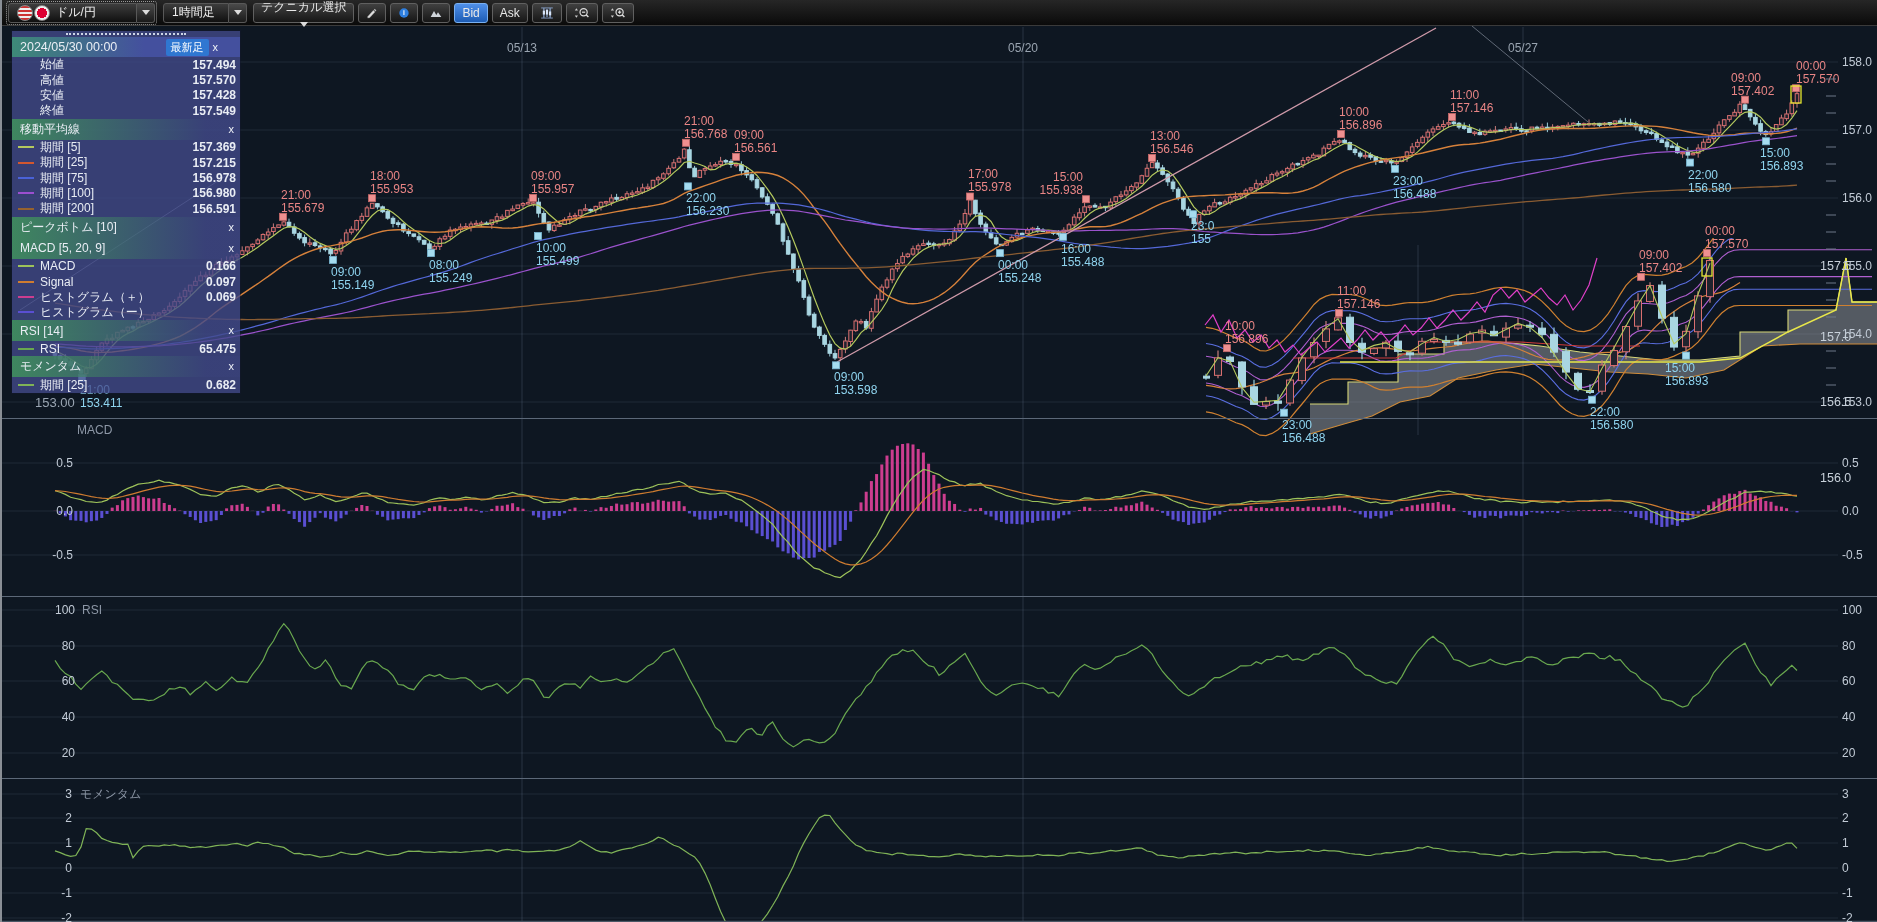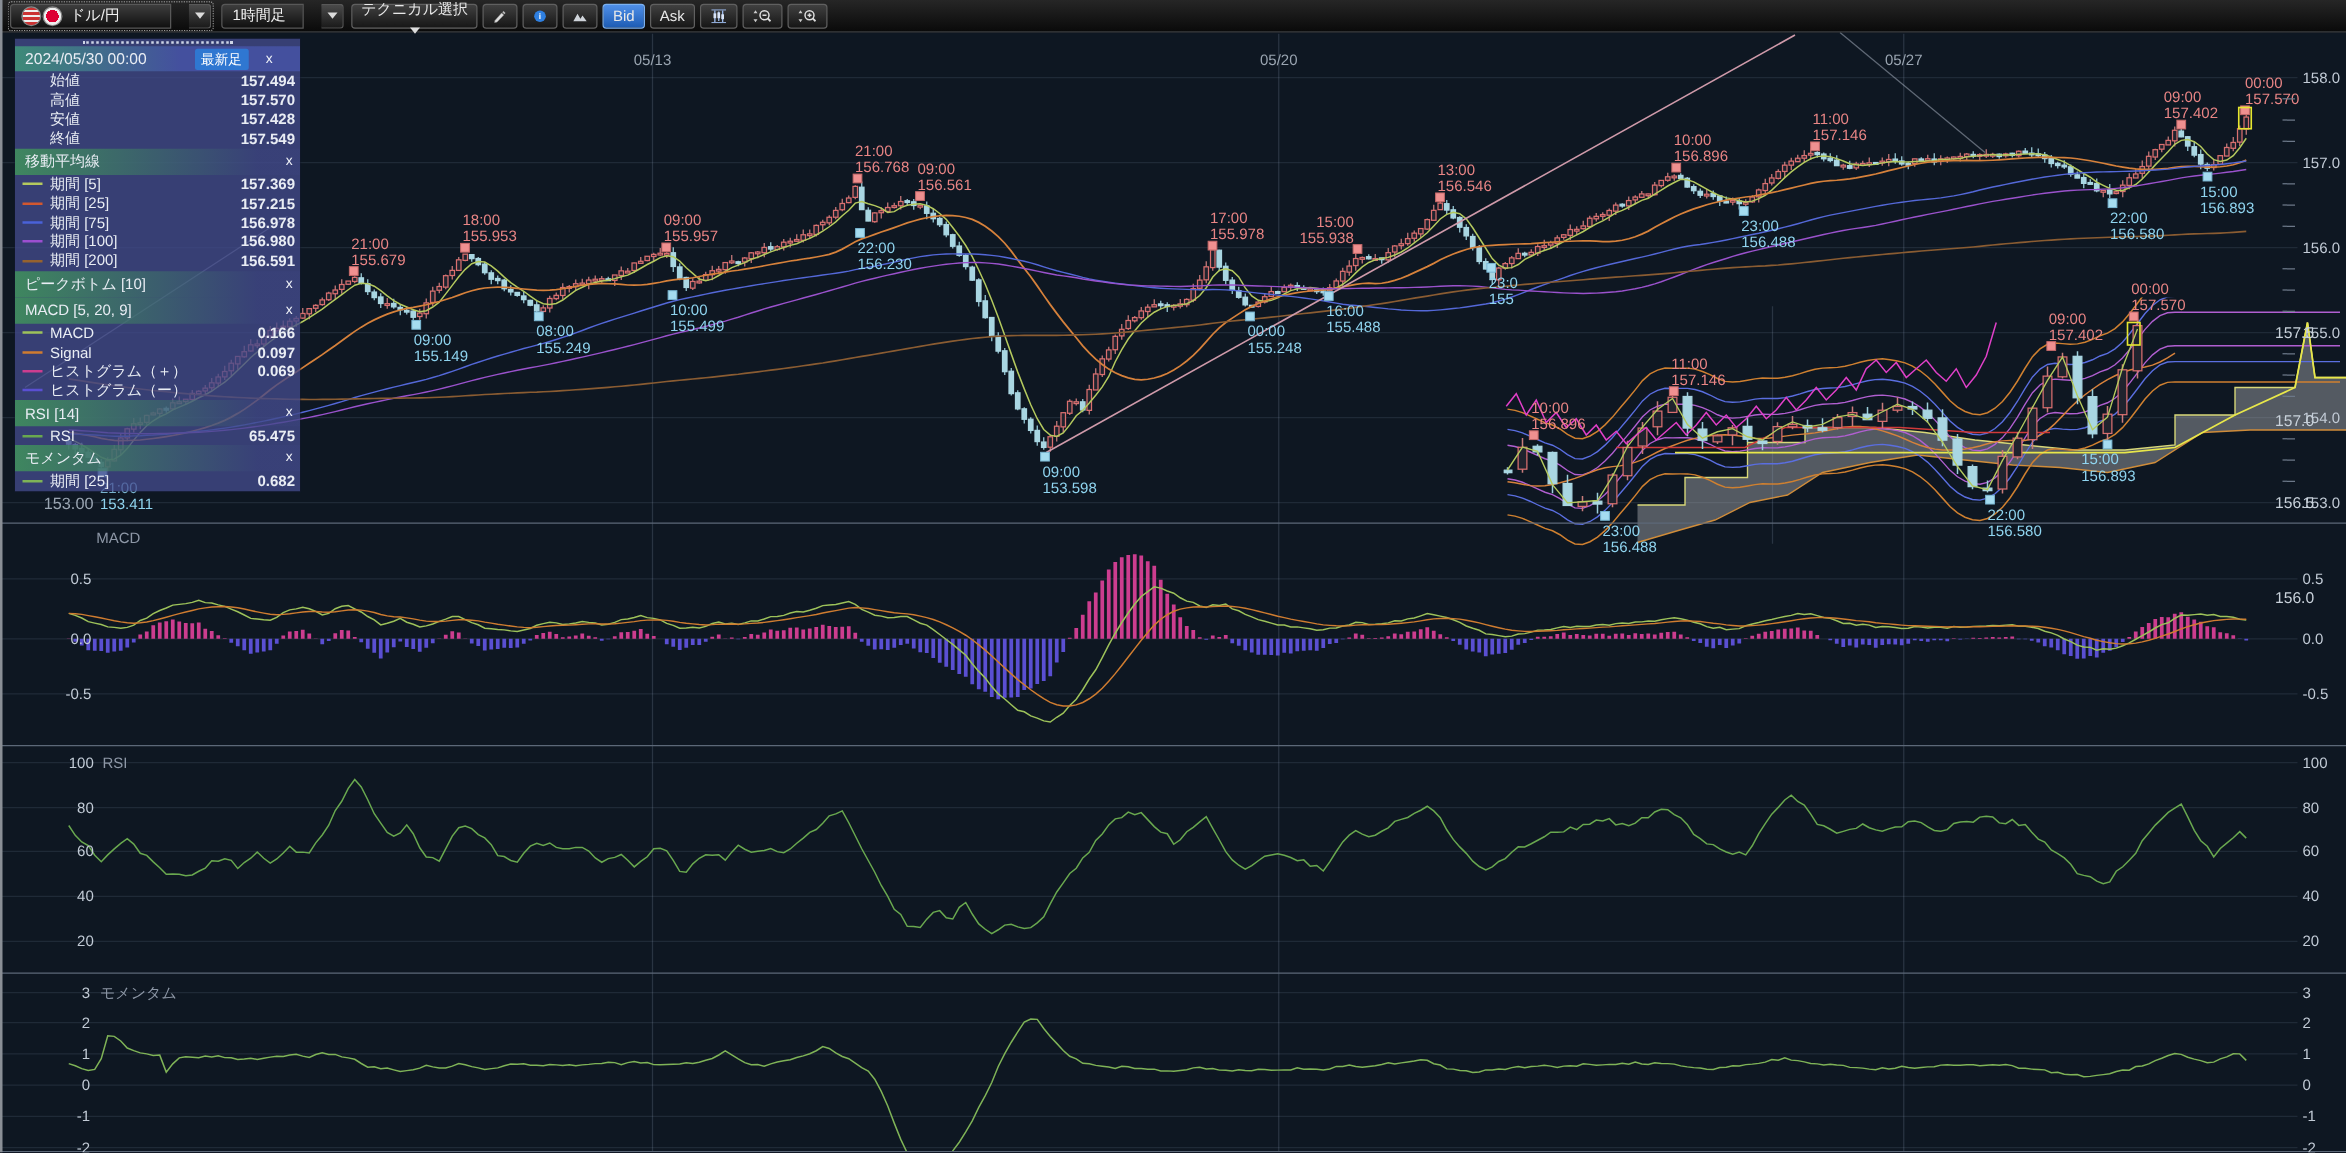--- a/index.html
+++ b/index.html
@@ -5,41 +5,41 @@
   html,body{margin:0;padding:0;background:#0e1722;width:1877px;height:922px;overflow:hidden;
     font-family:"Liberation Sans","DejaVu Sans",sans-serif;-webkit-font-smoothing:antialiased;}
   #stage{position:relative;width:1877px;height:922px;background:#0e1722;}
   
   #toolbar{position:absolute;left:0;top:0;width:1877px;height:26px;
     background:linear-gradient(#262626,#0a0a0a);border-bottom:1px solid #3a3a3a;
     display:flex;align-items:center;gap:4px;padding-left:6px;box-sizing:border-box;z-index:40;}
   .tbtn{height:20px;display:flex;align-items:center;justify-content:center;
     background:linear-gradient(#404040,#161616);border:1px solid #606060;border-radius:3px;
     color:#e8e8e8;font-size:12px;padding:0 7px;box-sizing:border-box;cursor:pointer;}
-  .combo{display:flex;align-items:center;gap:14px;border:1px dotted #9a9a9a;border-radius:3px;padding:1px;}
+  .combo{display:flex;align-items:center;gap:0;border:1px dotted #9a9a9a;border-radius:3px;padding:1px;}
   .combo .cbody{height:18px;display:flex;align-items:center;background:linear-gradient(#3d3d3d,#101010);
     border:1px solid #585858;border-radius:3px 0 0 3px;color:#f0f0f0;font-size:12px;padding:0 8px;}
   .combo .carrow{height:18px;width:17px;display:flex;align-items:center;justify-content:center;
     background:linear-gradient(#4a4a4a,#1a1a1a);border:1px solid #585858;border-left:none;border-radius:0 3px 3px 0;}
   .tri{width:0;height:0;border-left:4px solid transparent;border-right:4px solid transparent;border-top:5px solid #dcdcdc;}
   .tbtn.active{background:linear-gradient(#4f8fe8,#1d5cb4);border-color:#7ab0f0;}
   .icon18{width:18px;height:16px;display:block;}
   
   #panel{position:absolute;left:12px;top:31px;width:228px;z-index:30;
     background:rgba(66,74,140,0.78);box-shadow:0 0 0 1px rgba(20,24,50,0.35);font-size:12px;color:#e9edf4;}
   #panel .grip{height:6px;display:flex;align-items:center;justify-content:center;}
   #panel .grip span{display:block;width:120px;border-top:2px dotted #cdd5e6;}
   .prow{display:flex;align-items:center;height:15.4px;padding:0 4px 0 6px;}
   .prow .sw{width:16px;margin-right:6px;border-top:2px solid transparent;}
   .prow .lab{flex:1;white-space:nowrap;}
   .prow .val{text-align:right;white-space:nowrap;font-weight:bold;}
   .phead{display:flex;align-items:center;height:20px;padding:0 20px 0 8px;
     background:linear-gradient(90deg,#3e8a78,#44509e 58%);font-size:12.5px;}
   .phead .dt{flex:1;}
-  .badge{background:#2f77d1;color:#fff;font-size:11px;padding:1px 5px;border-radius:2px;margin-right:12px;}
+  .badge{background:#2f77d1;color:#fff;font-size:11px;padding:1px 5px;border-radius:2px;margin-right:2px;}
   .shead{display:flex;align-items:center;height:21px;padding:0 4px 0 8px;
     background:linear-gradient(90deg,rgba(63,138,94,0.95),rgba(66,74,140,0.15) 85%);font-size:12px;}
   .shead .lab{flex:1;}
   .xbtn{color:#f0f3f8;font-size:11px;line-height:11px;padding:0 2px;cursor:pointer;}
   #chart{position:absolute;left:0;top:0;z-index:10;}
   #lborder{position:absolute;left:0;top:0;width:2px;height:922px;background:#8a8f96;z-index:50;}
 </style>
 </head>
 <body>
 <div id="stage">

